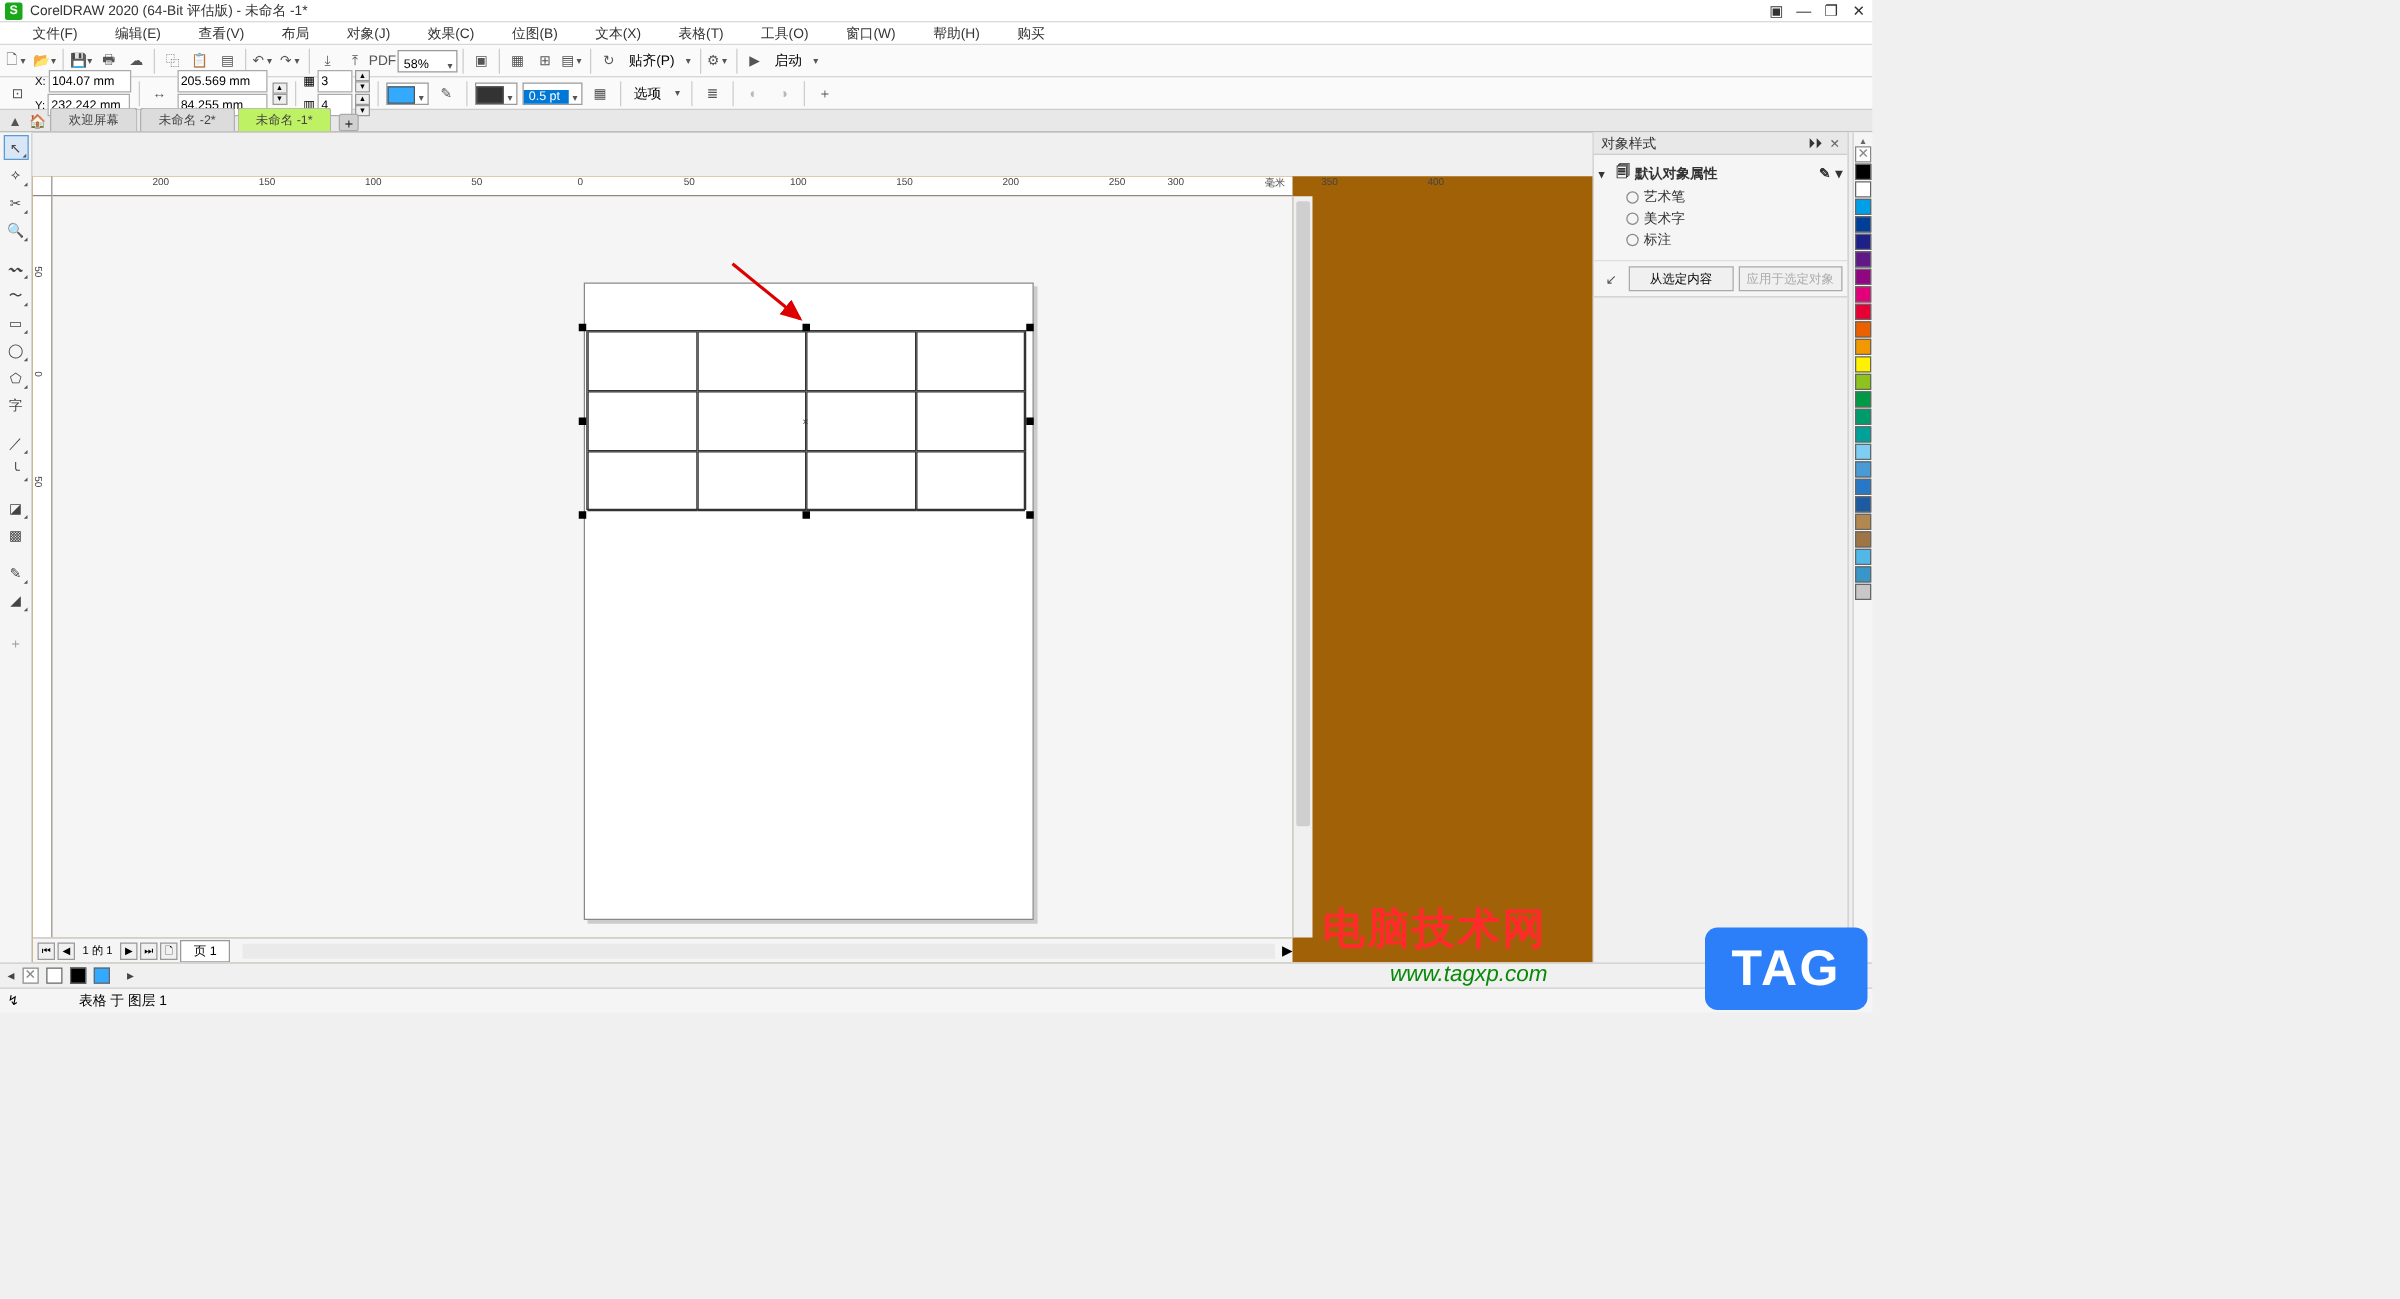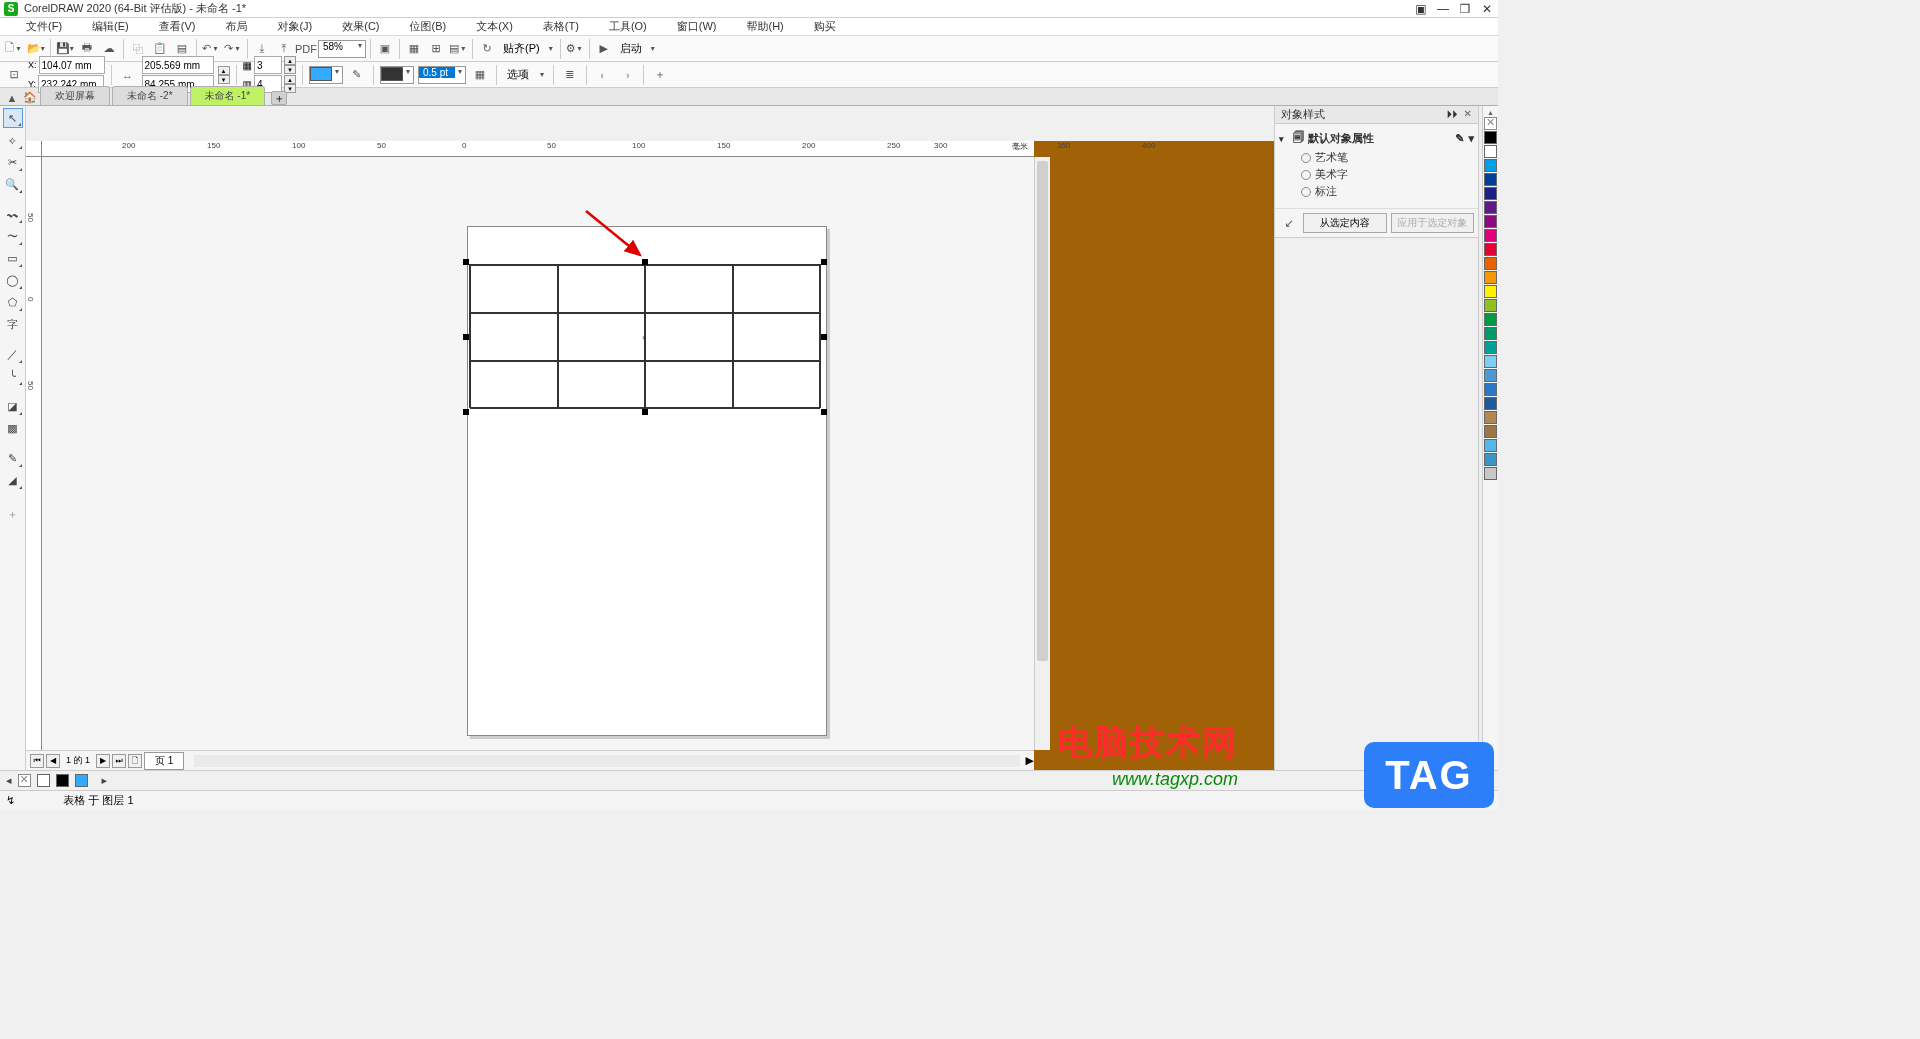--- a/index.html
+++ b/index.html
@@ -80,21 +80,21 @@
 .doc-palette-bar { position: absolute; bottom: 0; left: 0; right: 0; height: 20px; background: #f5f5f5; border-top: 1px solid #ccc; display: flex; align-items: center; padding: 0 6px; gap: 4px; }
 .status-right { position: absolute; right: 10px; display: flex; align-items: center; gap: 10px; }
 .ime-chip { border: 1px solid #aaa; padding: 1px 6px; border-radius: 3px; background: #fff; font-size: 10px; }
 
 .watermark1 { position: absolute; right: 260px; bottom: 44px; font-size: 34px; font-weight: bold; color: #ff2a2a; font-family: "SimHei", sans-serif; letter-spacing: 2px; }
 .watermark2 { position: absolute; right: 260px; bottom: 20px; font-size: 18px; color: #088a08; font-style: italic; font-family: Arial; }
 .tag-badge { position: absolute; right: 4px; bottom: 2px; width: 130px; height: 66px; background: #2d7ff9; border-radius: 10px; display: flex; align-items: center; justify-content: center; color: #fff; font-size: 40px; font-weight: 900; font-family: Arial Black, sans-serif; letter-spacing: 2px; }
 
 .fill-swatch { width: 22px; height: 14px; border: 1px solid #555; display: inline-block; }
 .dropdown-arrow { width: 10px; font-size: 8px; color: #555; text-align: center; }
-.combo { display: flex; align-items: flex-start; border: 1px solid #999; background: #fff; height: 18px; }
+.combo { display: flex; align-items: flex-end; border: 1px solid #999; background: #fff; height: 18px; }
 .combo span.val { padding: 0 4px; font-size: 10px; min-width: 36px; }
 </style>
 </head>
 <body>
 
 <div class="title-bar">
   <div class="logo">S</div>
   <div class="title-text">CorelDRAW 2020 (64-Bit 评估版) - 未命名 -1*</div>
   <div class="window-controls">
     <span>▣</span>

